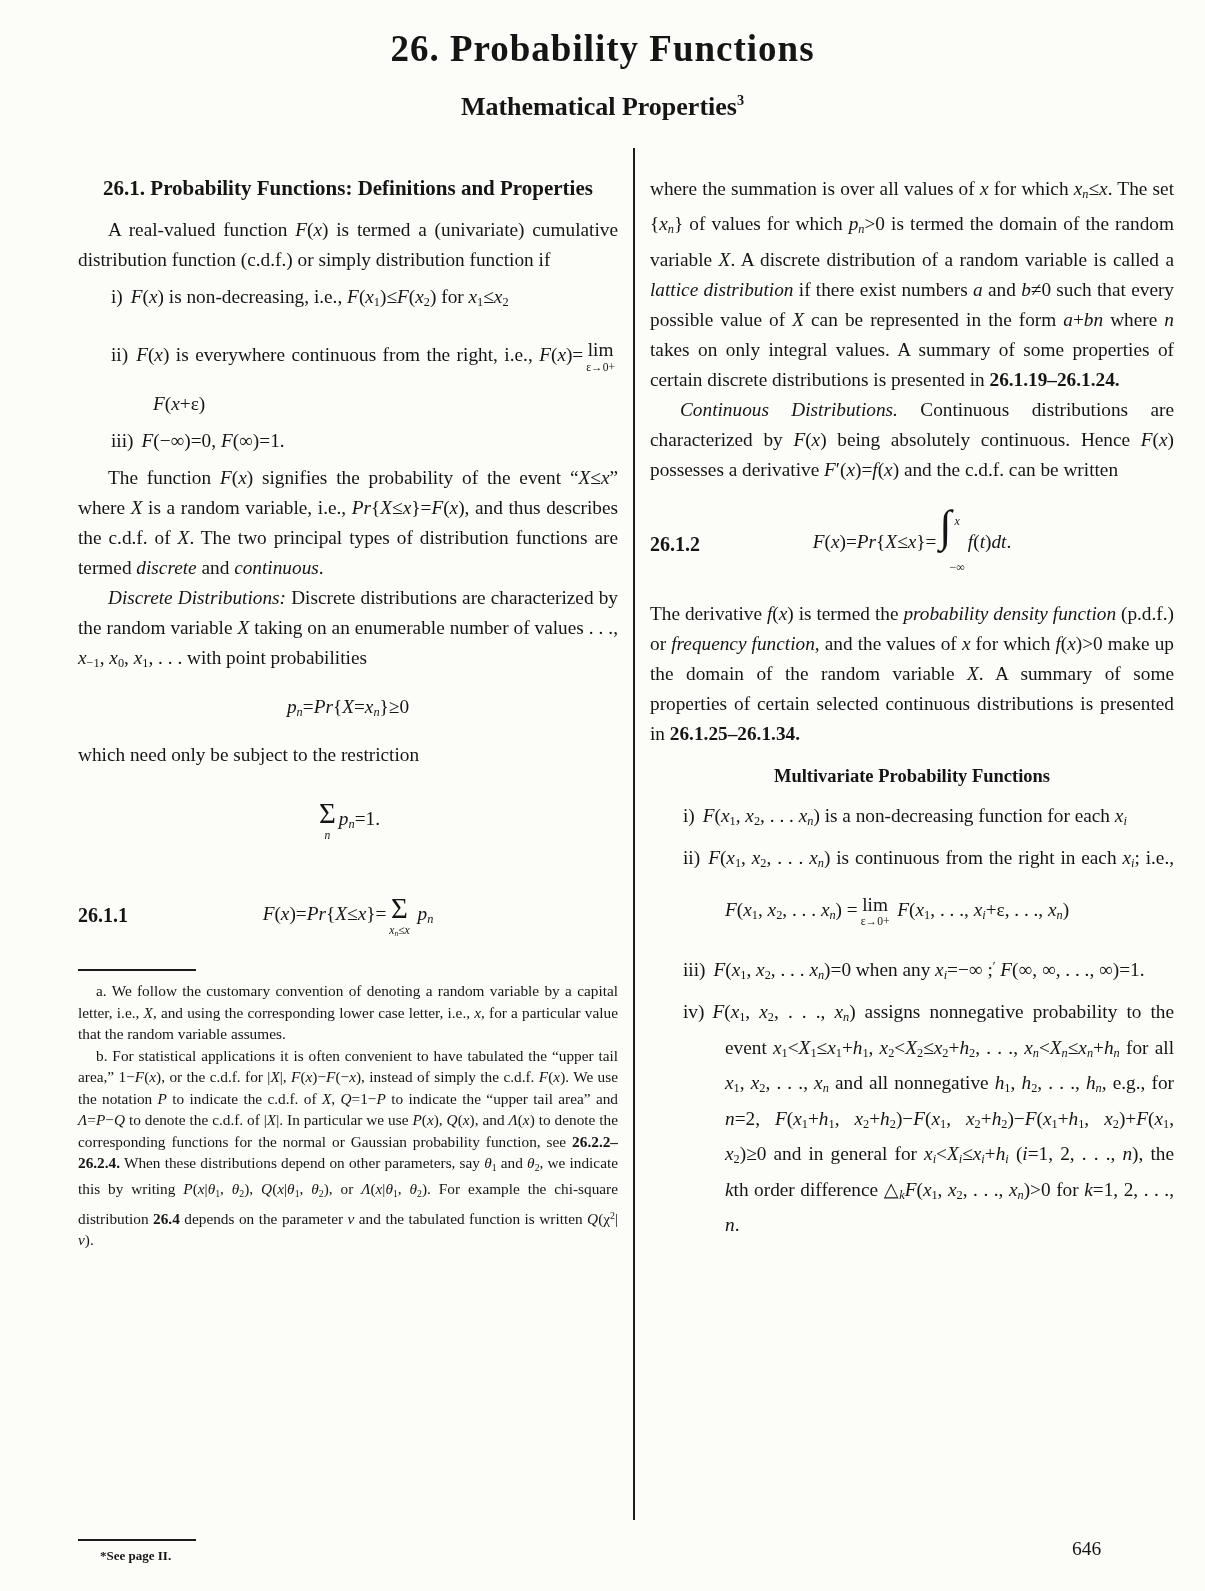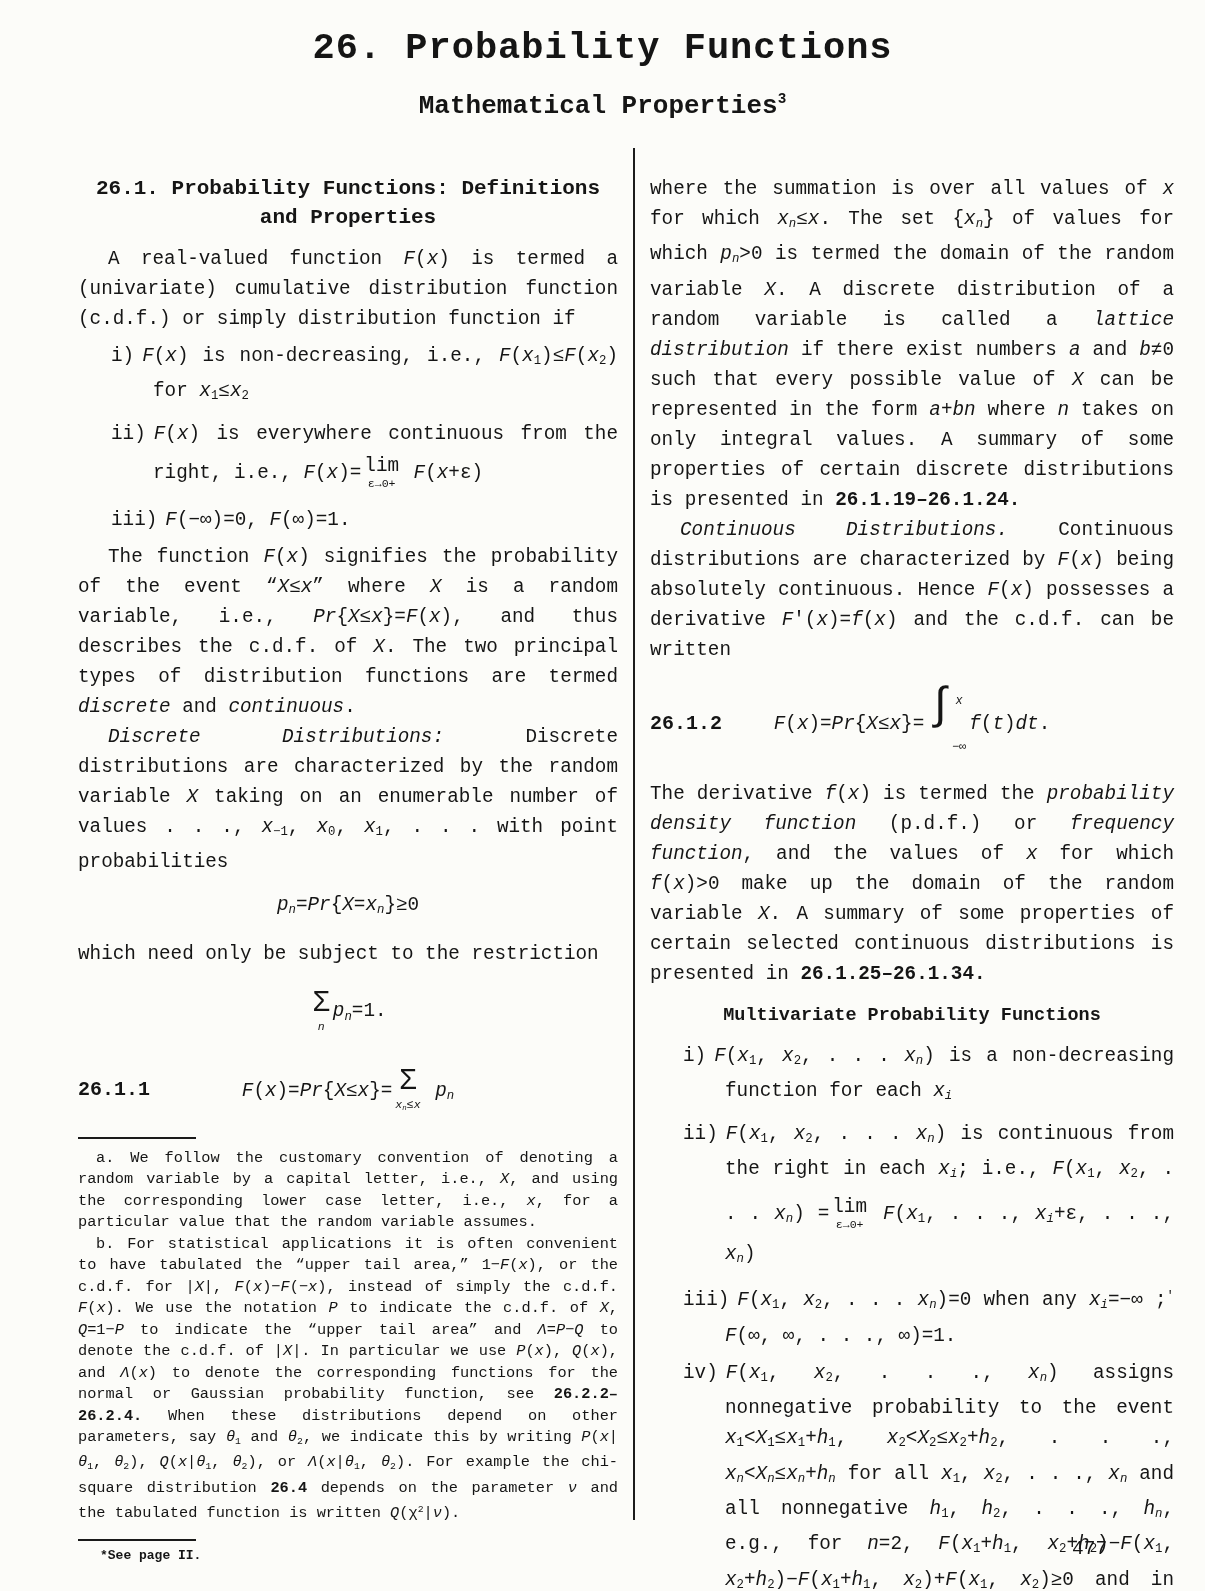--- a/index.html
+++ b/index.html
@@ -1,17 +1,17 @@
 <!DOCTYPE html>
 <html><head>
 <meta charset="utf-8">
 <style>
   html,body{margin:0;padding:0;background:#d8d8d8;}
   .page{position:relative;width:1205px;height:1591px;background:#fcfcf9;color:#151515;
-        font-family:Liberation Mono, monospace;overflow:hidden;margin:0 auto;}
+        font-family:Liberation Serif, serif;overflow:hidden;margin:0 auto;}
   
   .title{margin:0;padding-top:27px;text-align:center;font-size:37px;font-weight:bold;letter-spacing:1px;}
   .subtitle{text-align:center;font-size:26px;font-weight:bold;margin-top:22px;}
   .subtitle sup{font-size:0.55em;}
   
   .columns{position:absolute;top:158px;left:78px;width:1096px;}
   .col{position:absolute;top:16px;font-size:19.3px;line-height:30px;text-align:justify;}
   .col-left{left:0;width:540px;}
   .col-right{left:572px;width:524px;}
   .divider{position:absolute;left:555px;top:-10px;width:2px;height:1372px;background:#1c1c1c;}
@@ -26,21 +26,21 @@
   .eq{position:relative;text-align:center;margin:20px 0 16px 0;}
   .eq .eq-label{position:absolute;left:0;top:50%;transform:translateY(-50%);font-weight:bold;font-size:20px;}
   .fnrule{border:none;border-top:2px solid #1a1a1a;width:118px;height:0;margin:16px 0 9px 0;}
   .fn{font-size:15.3px;line-height:21.5px;text-indent:18px;text-align:justify;}
   
   .i{font-style:italic;}
   .b{font-weight:bold;}
   .sb{font-size:0.64em;vertical-align:-0.28em;}
   .sp{font-size:0.64em;vertical-align:0.5em;}
   .stack{display:inline-flex;flex-direction:column;align-items:center;vertical-align:middle;
-         line-height:1;margin:8px 3px;text-indent:0;}
+         line-height:1;margin:16px 3px;text-indent:0;}
   .stk-top{line-height:1;}
   .stk-top.big{font-size:1.5em;}
   .stk-under{font-size:0.6em;line-height:1;margin-top:2px;white-space:nowrap;}
   .int{display:inline-flex;vertical-align:middle;margin:0 3px;text-indent:0;}
   .int-sign{font-size:2.3em;line-height:0.95;}
   .int-lims{display:flex;flex-direction:column;justify-content:space-between;font-size:0.62em;
             margin-left:-2px;padding:1px 0;}
   .int-lims .bot{margin-top:16px;}
   
   .bottom-rule{position:absolute;left:78px;top:1539px;width:118px;height:2px;background:#1a1a1a;}
@@ -98,14 +98,14 @@
               <span class="stk-top">lim</span>
               <span class="stk-under">ε→0+</span>
             </span> <span class="i">F</span>(<span class="i">x</span><span class="sb">1</span>, . . ., <span class="i">x</span><span class="sb i">i</span>+ε, . . ., <span class="i">x</span><span class="sb i">n</span>)</span></div>
         <div class="li"><span class="marker">iii)</span><span class="li-body"><span class="i">F</span>(<span class="i">x</span><span class="sb">1</span>, <span class="i">x</span><span class="sb">2</span>, . . . <span class="i">x</span><span class="sb i">n</span>)=0 when any <span class="i">x</span><span class="sb i">i</span>=−∞ ;<span class="sp">′</span> <span class="i">F</span>(∞, ∞, . . ., ∞)=1.</span></div>
         <div class="li"><span class="marker">iv)</span><span class="li-body"><span class="i">F</span>(<span class="i">x</span><span class="sb">1</span>, <span class="i">x</span><span class="sb">2</span>, . . ., <span class="i">x</span><span class="sb i">n</span>) assigns nonnegative probability to the event <span class="i">x</span><span class="sb">1</span>&lt;<span class="i">X</span><span class="sb">1</span>≤<span class="i">x</span><span class="sb">1</span>+<span class="i">h</span><span class="sb">1</span>, <span class="i">x</span><span class="sb">2</span>&lt;<span class="i">X</span><span class="sb">2</span>≤<span class="i">x</span><span class="sb">2</span>+<span class="i">h</span><span class="sb">2</span>, . . ., <span class="i">x</span><span class="sb i">n</span>&lt;<span class="i">X</span><span class="sb i">n</span>≤<span class="i">x</span><span class="sb i">n</span>+<span class="i">h</span><span class="sb i">n</span> for all <span class="i">x</span><span class="sb">1</span>, <span class="i">x</span><span class="sb">2</span>, . . ., <span class="i">x</span><span class="sb i">n</span> and all nonnegative <span class="i">h</span><span class="sb">1</span>, <span class="i">h</span><span class="sb">2</span>, . . ., <span class="i">h</span><span class="sb i">n</span>, e.g., for <span class="i">n</span>=2, <span class="i">F</span>(<span class="i">x</span><span class="sb">1</span>+<span class="i">h</span><span class="sb">1</span>, <span class="i">x</span><span class="sb">2</span>+<span class="i">h</span><span class="sb">2</span>)−<span class="i">F</span>(<span class="i">x</span><span class="sb">1</span>, <span class="i">x</span><span class="sb">2</span>+<span class="i">h</span><span class="sb">2</span>)−<span class="i">F</span>(<span class="i">x</span><span class="sb">1</span>+<span class="i">h</span><span class="sb">1</span>, <span class="i">x</span><span class="sb">2</span>)+<span class="i">F</span>(<span class="i">x</span><span class="sb">1</span>, <span class="i">x</span><span class="sb">2</span>)≥0 and in general for <span class="i">x</span><span class="sb i">i</span>&lt;<span class="i">X</span><span class="sb i">i</span>≤<span class="i">x</span><span class="sb i">i</span>+<span class="i">h</span><span class="sb i">i</span> (<span class="i">i</span>=1, 2, . . ., <span class="i">n</span>), the <span class="i">k</span>th order difference △<span class="sb i">k</span><span class="i">F</span>(<span class="i">x</span><span class="sb">1</span>, <span class="i">x</span><span class="sb">2</span>, . . ., <span class="i">x</span><span class="sb i">n</span>)&gt;0 for <span class="i">k</span>=1, 2, . . ., <span class="i">n</span>.</span></div>
       </div>
   </div>
 
   <div class="bottom-rule"></div>
   <div class="see-note">*See page II.</div>
-  <div class="page-number">477</div>
+  <div class="page-number">646</div>
 </div>
 
 </body></html>

